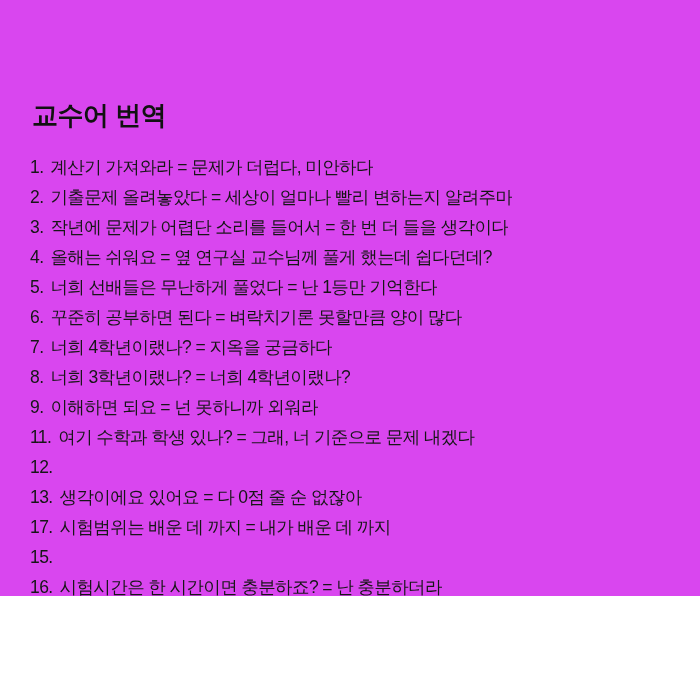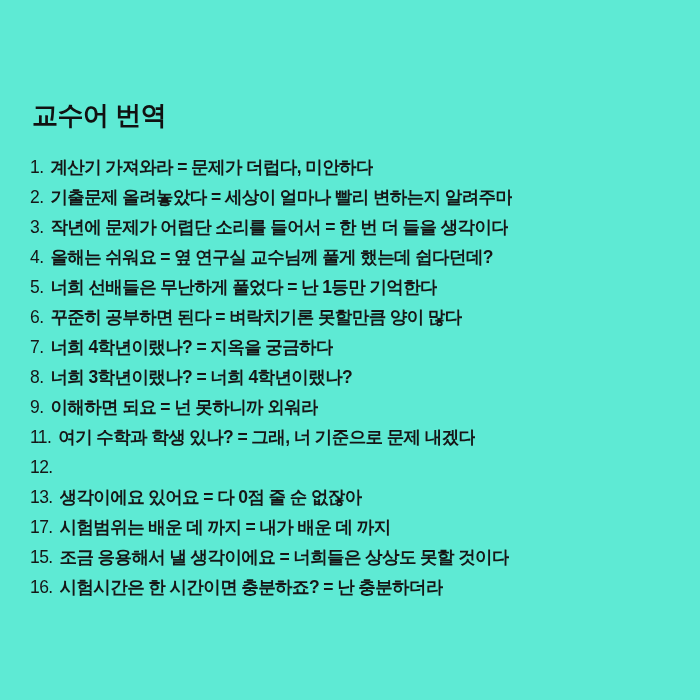--- a/index.html
+++ b/index.html
@@ -9,24 +9,24 @@
   body {
     width: 700px;
     height: 700px;
     background: #ffffff;
     font-family: "Liberation Sans", "DejaVu Sans", sans-serif;
     color: #1c1c1c;
     overflow: hidden;
   }
   #page {
     width: 700px;
-    height: 700px;
+    height: 596px;
     box-sizing: border-box;
     padding: 100px 28px 0 30px;
-    background: #5eead4;
+    background: #d946ef;
     position: relative;
   }
   #doc-title {
     font-size: 26px;
     font-weight: bold;
     letter-spacing: -0.5px;
     color: #111111;
     margin: 0 0 28px 2px;
     line-height: 1.2;
   }
@@ -46,21 +46,20 @@
     white-space: nowrap;
   }
   .entry-num {
     flex: 0 0 auto;
     margin-right: 7px;
   }
   .entry-text {
     flex: 0 1 auto;
     overflow: hidden;
     text-overflow: clip;
-    font-weight: bold;
   }
 </style>
 </head>
 <body>
 
 <div id="page">
   <h1 id="doc-title">교수어 번역</h1>
   <ul id="entry-list">
       <li>
         <span class="entry-num">1.</span>
@@ -108,20 +107,19 @@
       <li>
         <span class="entry-num">13.</span>
         <span class="entry-text">생각이에요 있어요 = 다 0점 줄 순 없잖아</span>
       </li>
       <li>
         <span class="entry-num">17.</span>
         <span class="entry-text">시험범위는 배운 데 까지 = 내가 배운 데 까지</span>
       </li>
       <li>
         <span class="entry-num">15.</span>
-        <span class="entry-text">조금 응용해서 낼 생각이에요 = 너희들은 상상도 못할 것이다</span>
       </li>
       <li>
         <span class="entry-num">16.</span>
         <span class="entry-text">시험시간은 한 시간이면 충분하죠? = 난 충분하더라</span>
       </li>
     </ul>
 </div>
 
 </body></html>

